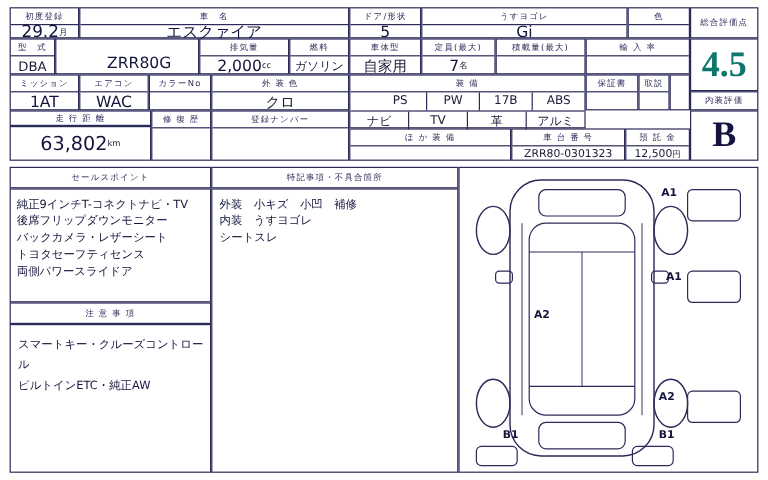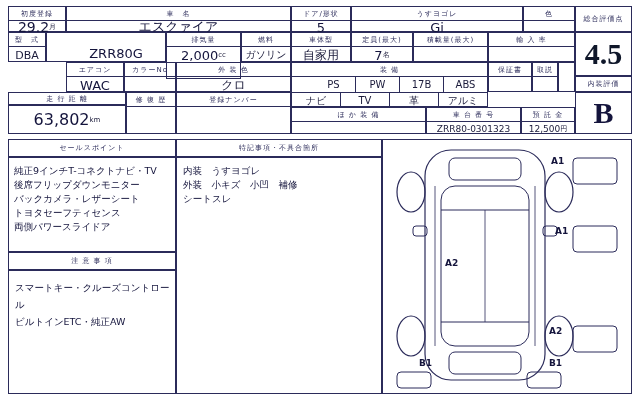--- a/index.html
+++ b/index.html
@@ -10,21 +10,21 @@
     overflow:hidden;
   }
   .sheet{position:relative;width:640px;height:400px;}
   
   .cell{position:absolute;box-sizing:border-box;border:1px solid #2b2b5a;}
   .lbl{font-size:7px;letter-spacing:1px;text-align:center;color:#2b2b5a;}
   .val{font-size:13px;text-align:center;color:#14143c;}
   .vsmall{font-size:10px;text-align:center;}
   .flexc{display:flex;align-items:center;justify-content:center;}
   .labelrow{height:13px;display:flex;align-items:center;justify-content:center;border-bottom:1px solid #2b2b5a;}
-  .grade-num{font-size:30px;font-weight:bold;text-align:center;color:#0f172a;font-family:"Liberation Serif",serif;}
+  .grade-num{font-size:30px;font-weight:bold;text-align:center;color:#0f766e;font-family:"Liberation Serif",serif;}
   .grade-letter{font-size:30px;font-weight:bold;text-align:center;color:#14143c;font-family:"Liberation Serif",serif;}
   .notes{font-size:9.5px;line-height:14px;color:#14143c;}
   .notes div{white-space:nowrap;}
   .unit{font-size:7px;}
   .dmark{position:absolute;font-size:9px;font-weight:bold;color:#14143c;}
 </style>
 </head>
 <body>
 
 <div class="sheet">
@@ -75,21 +75,21 @@
     <div class="labelrow lbl">型　式</div>
     <div class="flexc" style="height:16px;">
         <span class="vsmall" style="font-size:11px;">DBA</span>
       </div>
   </div>
   <div class="cell flexc" style="left:46px;top:45px;width:120px;height:17px;border-top:none;padding-left:20px;">
     <span class="val">ZRR80G</span>
   </div>
   <div class="cell" style="left:46px;top:32px;width:120px;height:13px;border-bottom:none;"></div>
 
-  <div class="cell" style="left:166px;top:32px;width:75px;height:47px;">
+  <div class="cell" style="left:166px;top:32px;width:75px;height:30px;">
     <div class="labelrow lbl">排気量</div>
     <div class="flexc" style="height:16px;">
       <span class="val">2,000</span>
       <span class="unit">cc</span>
     </div>
   </div>
   <div class="cell" style="left:241px;top:32px;width:50px;height:30px;">
     <div class="labelrow lbl">燃料</div>
     <div class="flexc" style="height:16px;">
         <span class="vsmall">ガソリン</span>
@@ -114,20 +114,26 @@
         <span class="vsmall"></span>
       </div>
   </div>
   <div class="cell" style="left:488px;top:32px;width:87px;height:30px;">
     <div class="labelrow lbl">輸 入 率</div>
     <div class="flexc" style="height:16px;">
         <span class="vsmall"></span>
       </div>
   </div>
 
+  <div class="cell" style="left:8px;top:62px;width:58px;height:30px;">
+    <div class="labelrow lbl">ミッション</div>
+    <div class="flexc" style="height:16px;">
+        <span class="val">1AT</span>
+      </div>
+  </div>
   <div class="cell" style="left:66px;top:62px;width:58px;height:30px;">
     <div class="labelrow lbl">エアコン</div>
     <div class="flexc" style="height:16px;">
         <span class="val">WAC</span>
       </div>
   </div>
   <div class="cell" style="left:124px;top:62px;width:52px;height:30px;">
     <div class="labelrow lbl">カラーNo</div>
     <div class="flexc" style="height:16px;">
         <span class="vsmall"></span>
@@ -222,22 +228,22 @@
       <div>トヨタセーフティセンス</div>
       <div>両側パワースライドア</div>
     </div>
   </div>
 
   <div class="cell" style="left:176px;top:139px;width:206px;height:18px;">
     <div class="lbl flexc" style="height:100%;">特記事項・不具合箇所</div>
   </div>
   <div class="cell" style="left:176px;top:157px;width:206px;height:237px;padding:6px 6px;">
     <div class="notes">
+      <div>外装　小キズ　小凹　補修</div>
       <div>内装　うすヨゴレ</div>
-      <div>外装　小キズ　小凹　補修</div>
       <div>シートスレ</div>
     </div>
   </div>
 
   <div class="cell" style="left:8px;top:252px;width:168px;height:18px;">
     <div class="lbl flexc" style="height:100%;">注 意 事 項</div>
   </div>
   <div class="cell" style="left:8px;top:270px;width:168px;height:124px;padding:8px 6px;">
     <div class="notes" style="line-height:17px;">
       <div>スマートキー・クルーズコントロー</div>

